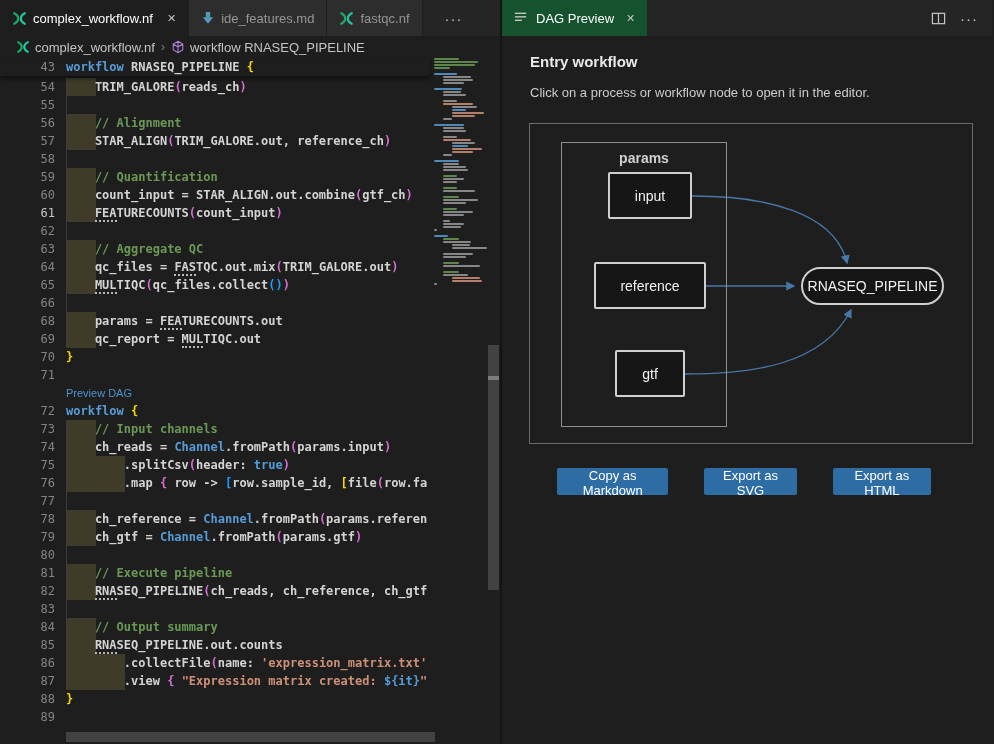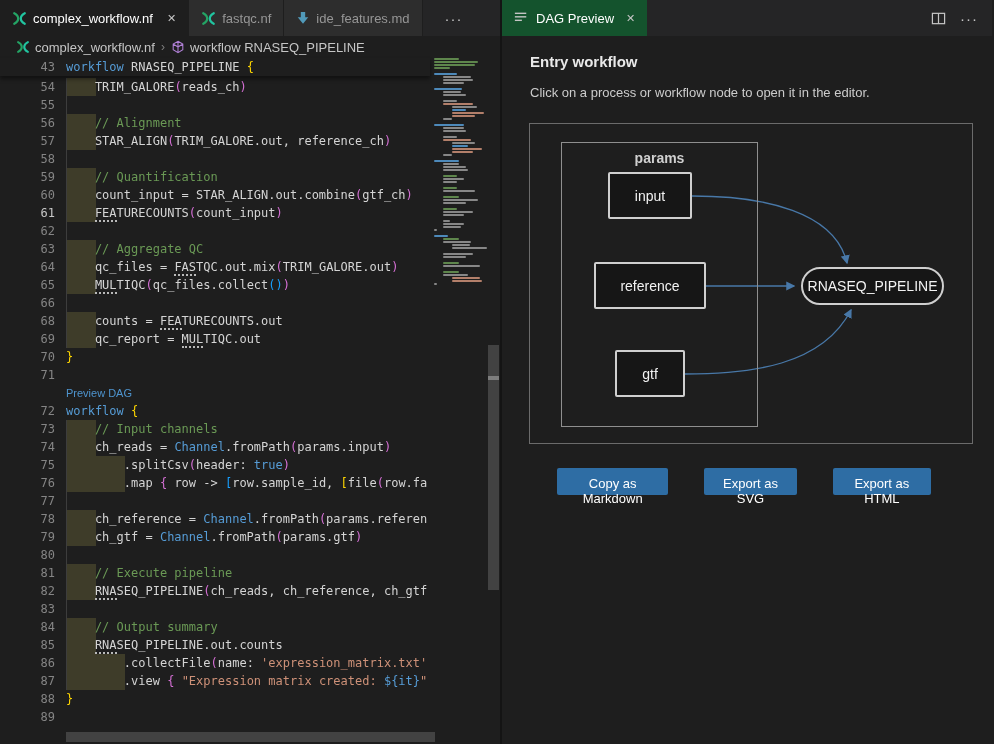--- a/index.html
+++ b/index.html
@@ -18,21 +18,21 @@
   .breadcrumb { height:22px; display:flex; align-items:center; gap:5px; padding-left:16px; background:#1e1e1e; font-size:13px; color:#c5c5c5; }
   .breadcrumb .sep { color:#7f7f7f; font-size:12px; padding:0 1px; }
 
   .editor-body { position:absolute; top:58px; left:0; width:500px; height:686px; background:#1e1e1e; }
 
   .code-row { display:flex; height:18px; }
   .ln { width:66px; padding-right:11px; text-align:right; flex:none;
         font:12px/18px "DejaVu Sans Mono", monospace; color:#858585; }
   .ln.cur { color:#c6c6c6; }
   .lc { position:relative; flex:1; font:12px/18px "DejaVu Sans Mono", monospace; white-space:pre; overflow:hidden; }
-  .lc .pre { position:relative; display:inline-block; white-space:pre; }
+  .lc .pre { position:relative; display:inline-block; white-space:pre;font-weight:bold; }
   .guide { position:absolute; left:0; top:0; bottom:0; width:1px; background:#3d3d3d; }
   .iblock { position:absolute; left:1px; top:0; height:18px; background:#3e3c29; }
   .lens { position:relative; font:11px/18px "Liberation Sans", sans-serif; color:#4e94ce; cursor:pointer; }
 
   .sticky { position:absolute; top:0; left:0; width:430px; height:18px; background:#1e1e1e; z-index:5;
             box-shadow:0 3px 4px rgba(0,0,0,.45); }
   .lines { position:absolute; top:20px; left:0; width:430px; height:666px; overflow:hidden; }
 
   .tok-pl{color:var(--tok-pl);} .tok-kw{color:var(--tok-kw);} .tok-cm{color:var(--tok-cm);}
   .tok-st{color:var(--tok-st);} .tok-ty{color:var(--tok-ty);} .tok-itp{color:var(--tok-itp);}
@@ -54,34 +54,34 @@
   .panel-tab { display:flex; align-items:center; gap:8px; padding:0 12px; background:#14532d; font-size:13px; color:#ffffff; cursor:pointer; }
   .panel-tab .close { font-size:11px; color:#c5c5c5; margin-left:4px; }
   .panel-actions { margin-left:auto; display:flex; align-items:center; gap:14px; padding-right:14px; color:#c5c5c5; }
   .panel-actions .icon { cursor:pointer; display:flex; align-items:center; }
 
   .panel-content { padding:17px 25px 0 28px; }
   .panel-content h2 { font-size:15px; font-weight:bold; color:#e9e9e9; }
   .panel-hint { margin-top:15px; font-size:13px; color:#cccccc; }
 
   .diagram { position:relative; margin-top:23px; margin-left:-1px; width:444px; height:321px; border:1px solid #6b6b6b; }
-  .dag-group { position:absolute; left:31px; top:18px; width:197px; height:285px; border:1px solid #8f8f8f; }
+  .dag-group { position:absolute; left:31px; top:18px; width:166px; height:285px; border:1px solid #8f8f8f; }
   .dag-group-label { position:absolute; top:7px; left:0; width:100%; text-align:center; font-size:14px; font-weight:bold; color:#d0d0d0; }
   .dag-node { position:absolute; display:flex; align-items:center; justify-content:center;
               background:#161616; border:2px solid #cfcfcf; border-radius:2px;
               font-size:14px; color:#f2f2f2; cursor:pointer; }
   .node-input { left:78px; top:48px; width:84px; height:47px; }
   .node-reference { left:64px; top:138px; width:112px; height:47px; }
   .node-gtf { left:85px; top:226px; width:70px; height:47px; }
   .node-pipeline { left:271px; top:143px; width:143px; height:38px; border-radius:19px; }
   .edges { position:absolute; inset:0; pointer-events:none; }
   .edges path.e { fill:none; stroke:var(--edge); stroke-width:1.3; }
 
   .btn-row { display:flex; margin-top:24px; margin-left:27px; }
-  .btn { height:27px; padding:8px 14px; margin-right:36px; border:none; border-radius:2px;
+  .btn { height:27px; padding:0 14px; margin-right:36px; border:none; border-radius:2px;
          background:var(--btn); color:#ffffff; font-size:13px; font-family:"Liberation Sans", sans-serif; cursor:pointer; }
 
   .nf-icon, .md-icon, .cube-icon { display:inline-flex; flex:none; }
 </style>
 </head>
 <body>
 
 <div class="app">
 
   <div class="editor-pane">
@@ -91,35 +91,35 @@
         <span class="nf-icon">
           <svg width="15" height="15" viewBox="0 0 20 20">
               <path d="M3,3 C10,6.5 10,13.5 3,17" fill="none" stroke="#24a465" stroke-width="3" stroke-linecap="round"></path>
               <path d="M17,3 C10,6.5 10,13.5 17,17" fill="none" stroke="#21c4a0" stroke-width="3" stroke-linecap="round"></path>
             </svg>
         </span>
         <span>complex_workflow.nf</span>
         <span class="close">✕</span>
       </div>
       <div class="tab">
+        <span class="md-icon">
+          <svg width="14" height="14" viewBox="0 0 16 16">
+              <path d="M5.5,1 h5 v6 h3.5 L8,14.5 2,7 h3.5 z" fill="#519aba"></path>
+            </svg>
+        </span>
+        <span>ide_features.md</span>
+      </div>
+      <div class="tab">
         <span class="nf-icon">
           <svg width="15" height="15" viewBox="0 0 20 20">
               <path d="M3,3 C10,6.5 10,13.5 3,17" fill="none" stroke="#24a465" stroke-width="3" stroke-linecap="round"></path>
               <path d="M17,3 C10,6.5 10,13.5 17,17" fill="none" stroke="#21c4a0" stroke-width="3" stroke-linecap="round"></path>
             </svg>
         </span>
         <span>fastqc.nf</span>
-      </div>
-      <div class="tab">
-        <span class="md-icon">
-          <svg width="14" height="14" viewBox="0 0 16 16">
-              <path d="M5.5,1 h5 v6 h3.5 L8,14.5 2,7 h3.5 z" fill="#519aba"></path>
-            </svg>
-        </span>
-        <span>ide_features.md</span>
       </div>
       <div class="tab-overflow">···</div>
     </div>
 
     <div class="breadcrumb">
       <span class="nf-icon">
         <svg width="14" height="14" viewBox="0 0 20 20">
             <path d="M3,3 C10,6.5 10,13.5 3,17" fill="none" stroke="#24a465" stroke-width="3" stroke-linecap="round"></path>
             <path d="M17,3 C10,6.5 10,13.5 17,17" fill="none" stroke="#21c4a0" stroke-width="3" stroke-linecap="round"></path>
           </svg>
@@ -189,21 +189,21 @@
           <div class="code-row">
             <div class="ln">65</div>
             <div class="lc"><span class="guide"></span><span class="iblock" style="width: 4ch;"></span><span class="pre" style="padding-left: 4ch;"><span class="tok-pl u">MUL</span><span class="tok-pl">TIQC</span><span class="tok-b2">(</span><span class="tok-pl">qc_files.collect</span><span class="tok-b3">(</span><span class="tok-b3">)</span><span class="tok-b2">)</span></span></div>
           </div>
           <div class="code-row">
             <div class="ln">66</div>
             <div class="lc"><span class="guide"></span><span class="pre" style="padding-left: 0ch;"></span></div>
           </div>
           <div class="code-row">
             <div class="ln">68</div>
-            <div class="lc"><span class="guide"></span><span class="iblock" style="width: 4ch;"></span><span class="pre" style="padding-left: 4ch;"><span class="tok-pl">counts = </span><span class="tok-pl u">FEA</span><span class="tok-pl">TURECOUNTS.out</span></span></div>
+            <div class="lc"><span class="guide"></span><span class="iblock" style="width: 4ch;"></span><span class="pre" style="padding-left: 4ch;"><span class="tok-pl">params = </span><span class="tok-pl u">FEA</span><span class="tok-pl">TURECOUNTS.out</span></span></div>
           </div>
           <div class="code-row">
             <div class="ln">69</div>
             <div class="lc"><span class="guide"></span><span class="iblock" style="width: 4ch;"></span><span class="pre" style="padding-left: 4ch;"><span class="tok-pl">qc_report = </span><span class="tok-pl u">MUL</span><span class="tok-pl">TIQC.out</span></span></div>
           </div>
           <div class="code-row">
             <div class="ln">70</div>
             <div class="lc"><span class="pre" style="padding-left: 0ch;"><span class="tok-b1">}</span></span></div>
           </div>
           <div class="code-row">

